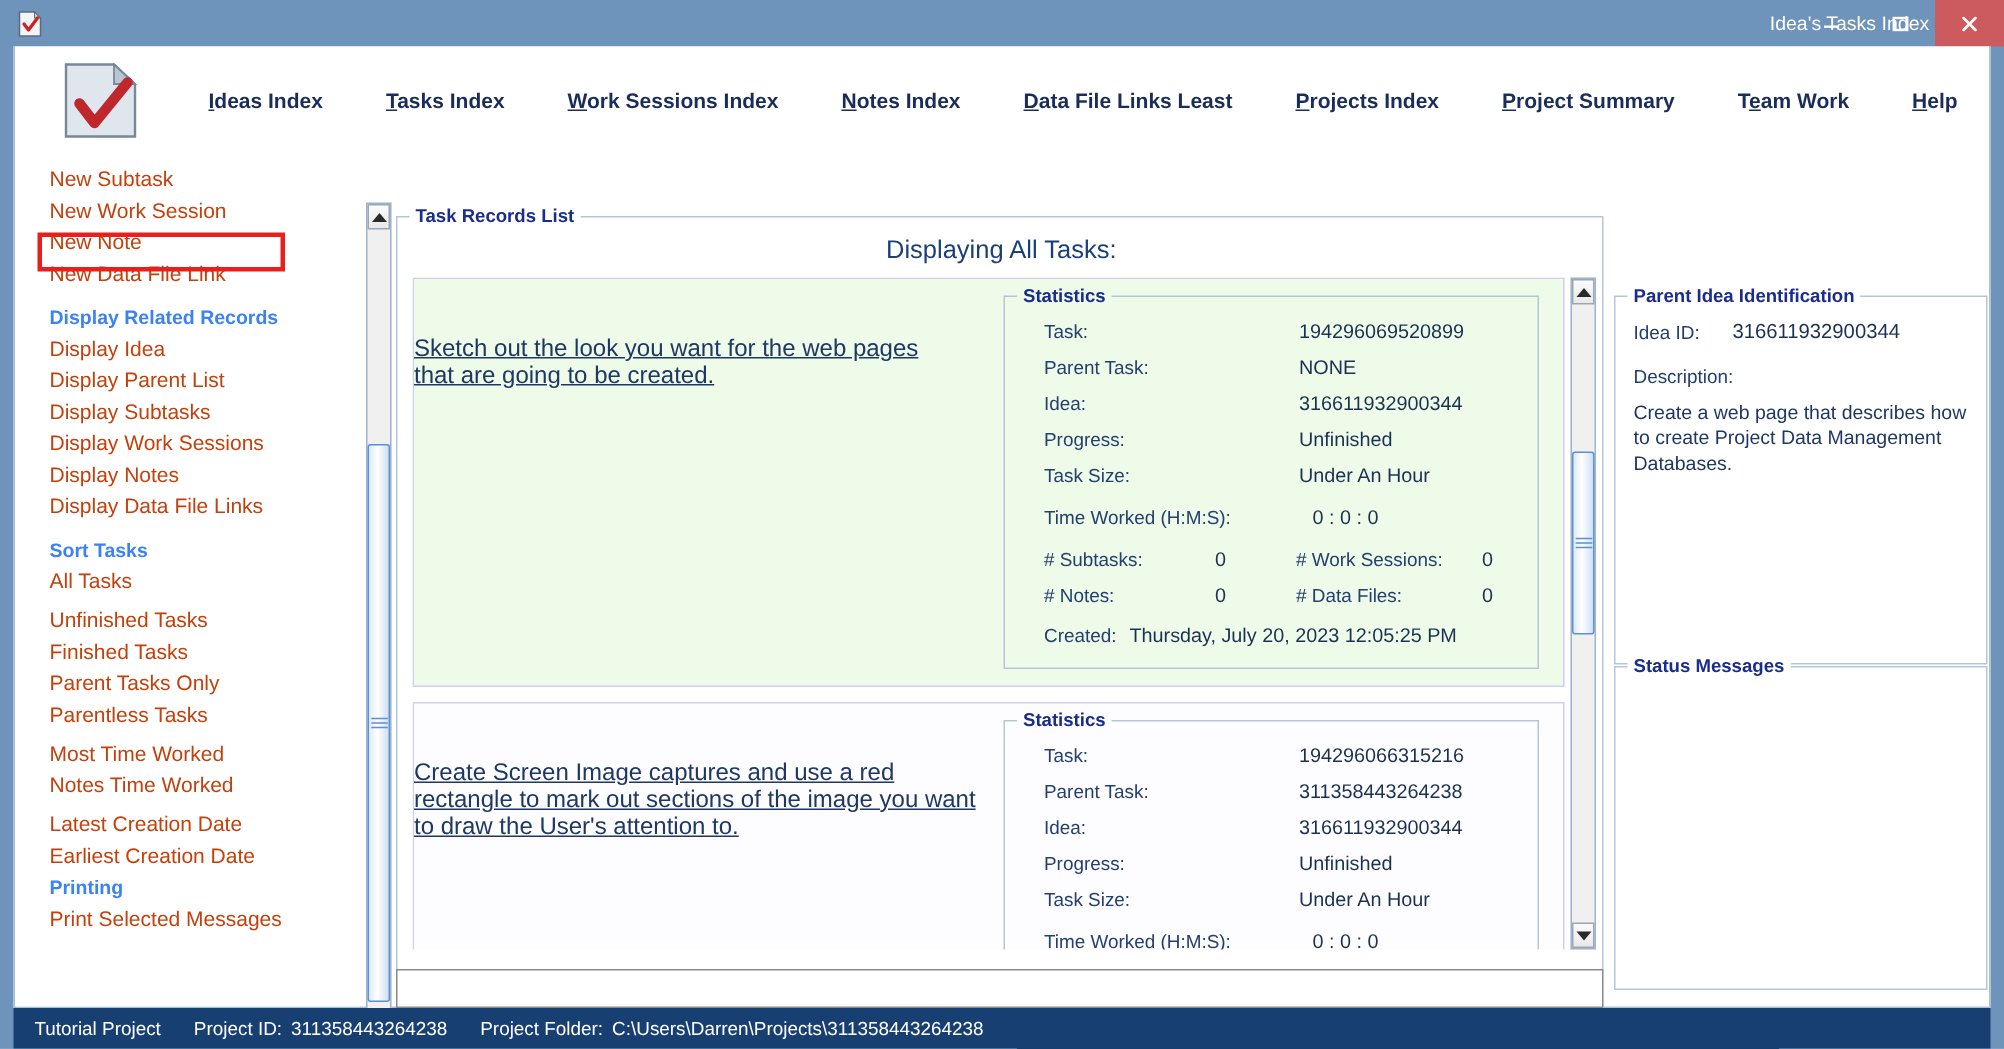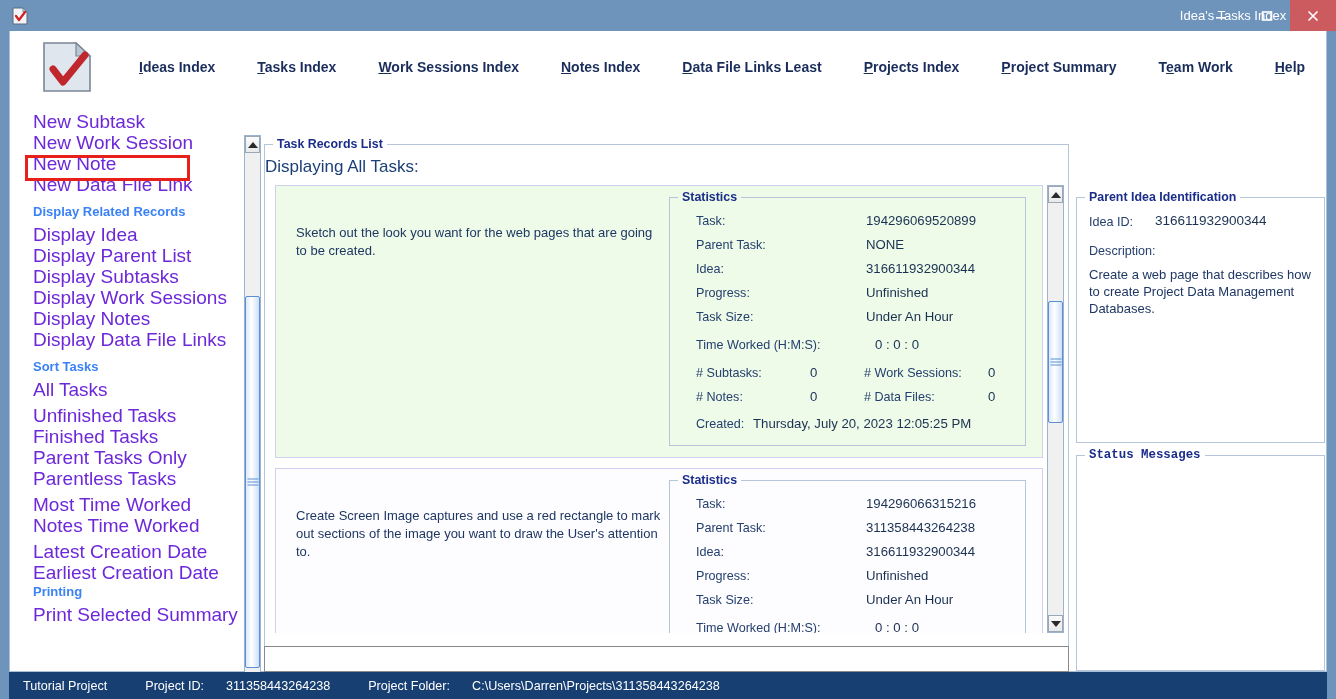--- a/index.html
+++ b/index.html
@@ -68,21 +68,21 @@
 
   
   #sidebar {
     position: absolute; left: 1px; top: 72px;
     width: 229px; height: 568px;
     background: #ffffff;
     overflow: hidden;
   }
   .side-link {
     position: absolute; left: 22px;
-    font-size: 19px; color: #6d28d9; white-space: nowrap;
+    font-size: 14px; color: #c2410c; white-space: nowrap;
     cursor: default;
   }
   .side-head {
     position: absolute; left: 22px;
     font-size: 13px; color: #3b82f6; font-weight: bold; white-space: nowrap;
   }
   #red-highlight {
     position: absolute; left: 14px; top: 52px;
     width: 165px; height: 26px;
     border: 3px solid #e8201b;
@@ -136,41 +136,41 @@
     background: #ffffff;
   }
   .group-label {
     position: absolute; top: -8px; left: 8px;
     background: #ffffff; padding: 0 4px;
     font-size: 12.4px; font-weight: bold; color: #1a2d8a;
     white-space: nowrap;
   }
   #displaying-title {
     position: absolute; left: 0; top: 12px; width: 805px;
-    text-align: left; font-size: 17px; color: #1b3f77;
+    text-align: center; font-size: 17px; color: #1b3f77;
   }
   #records-viewport {
     position: absolute; left: 10px; top: 40px;
     width: 770px; height: 448px;
     overflow: hidden;
     background: #ffffff;
   }
   #records-scroll {
     position: absolute; right: 4px; top: 40px;
     width: 17px; height: 448px;
   }
   .record-card {
     position: absolute; left: 0; width: 768px; height: 273px;
     border: 1px solid #cfcff0;
   }
   .record-card.green { background: #eefbe8; }
   .record-card.white { background: #fdfdff; }
   .record-desc {
-    position: absolute; left: 20px; top: 38px; width: 360px;
-    font-size: 13px; color: #1f3763; line-height: 18px;
+    position: absolute; left: 0; top: 38px; width: 360px;
+    font-size: 16px; color: #1f3763; line-height: 18px; text-decoration: underline;
   }
   .stats-group {
     position: absolute; left: 393px; top: 11px;
     width: 357px; height: 249px;
     border: 1px solid #b6c6da;
   }
   .stats-label {
     position: absolute; top: -8px; left: 8px;
     padding: 0 4px; font-size: 12.4px; font-weight: bold; color: #1a2d8a;
   }
@@ -203,39 +203,39 @@
     width: 249px;
     border: 1px solid #b6c6da; background: #ffffff;
   }
   .right-group > .group-label { background: #ffffff; }
   #g-displayed { top: 113px; height: 41px; }
   #displayed-count {
     position: absolute; left: 0; top: 12px; width: 249px;
     text-align: center; font-size: 14px; color: #1b3152;
   }
   #g-parent { top: 166px; height: 246px; }
-  #g-status { top: 424px; height: 216px; font-family: Liberation Mono, monospace; }
+  #g-status { top: 413px; height: 216px; }
   .rg-key {
     position: absolute; font-size: 12.6px; color: #25406e; white-space: nowrap;
   }
   .rg-val {
     position: absolute; font-size: 13.5px; color: #1b3152; white-space: nowrap;
   }
   #parent-desc-text {
     position: absolute; left: 12px; top: 68px; width: 228px;
     font-size: 13px; color: #1f3763; line-height: 17px;
   }
 
   
   #statusbar {
     position: absolute; left: 9px; top: 672px;
     width: 1318px; height: 27px;
     background: #173f72; color: #ffffff;
     font-size: 12.6px;
-    display: flex; align-items: center; gap: 16px;
+    display: flex; align-items: center; gap: 0;
   }
   #statusbar span { white-space: nowrap; }
   .sb-pad-1 { padding-left: 14px; }
   .sb-pad-2 { padding-left: 22px; }
 </style>
 </head>
 <body>
 
 <div id="window">
 
@@ -301,21 +301,21 @@
       <div class="side-link" style="top:276px">All Tasks</div>
       <div class="side-link" style="top:302px">Unfinished Tasks</div>
       <div class="side-link" style="top:323px">Finished Tasks</div>
       <div class="side-link" style="top:344px">Parent Tasks Only</div>
       <div class="side-link" style="top:365px">Parentless Tasks</div>
       <div class="side-link" style="top:391px">Most Time Worked</div>
       <div class="side-link" style="top:412px">Notes Time Worked</div>
       <div class="side-link" style="top:438px">Latest Creation Date</div>
       <div class="side-link" style="top:459px">Earliest Creation Date</div>
       <div class="side-head" style="top:481px">Printing</div>
-      <div class="side-link" style="top:501px">Print Selected Summary</div>
+      <div class="side-link" style="top:501px">Print Selected Messages</div>
       <div id="red-highlight" style="border-color: rgb(232, 32, 27);"></div>
     </div>
 
     <div class="vscroll" id="sidebar-scroll" style="left:234px; top:104px; width:17px; height:560px;">
       <div class="sb-arrow up">
         <span class="sb-tri-up"></span>
       </div>
       <div class="sb-thumb" style="top:160px; height:372px;">
         <span class="sb-grip">
             <i></i>

